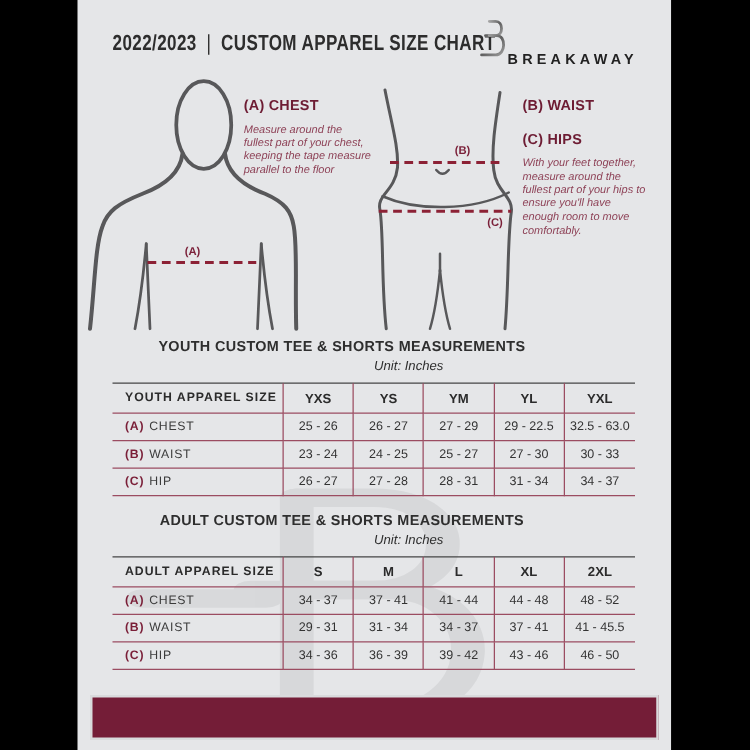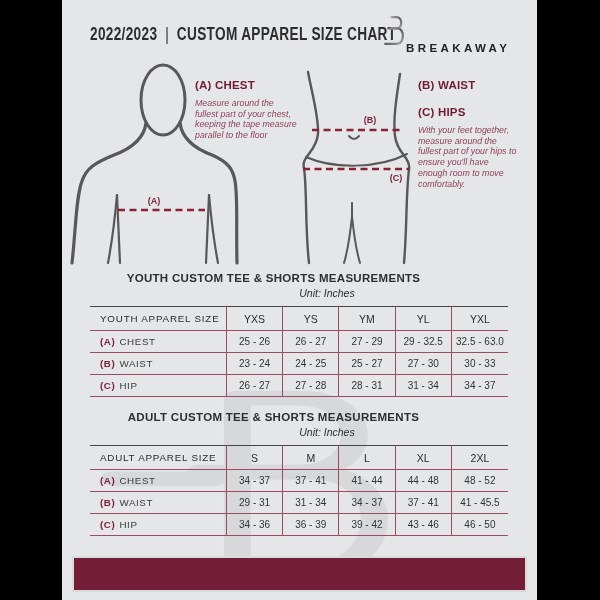--- a/index.html
+++ b/index.html
@@ -36,24 +36,24 @@
             font-style:italic;font-size:10.5px;color:#2e2e2e;}
 
   
   .sz-table{position:absolute;left:28px;width:418px;}
   .sz-row{display:grid;grid-template-columns:137px 1fr 1fr 1fr 1fr 1fr;}
   .sz-row.head{height:25px;}
   .sz-row.body{height:22px;}
   .cell{box-sizing:border-box;height:100%;display:flex;align-items:center;justify-content:center;
         border-bottom:1.5px solid #9b4c61;font-size:10px;color:#333;}
   .sz-row .cell:not(:last-child){border-right:1.5px solid #9b4c61;}
-  .sz-row.head .cell{border-top:1.5px solid #454545;font-weight:normal;font-size:10.5px;color:#2b2b2b;}
+  .sz-row.head .cell{border-top:1.5px solid #454545;font-weight:bold;font-size:10.5px;color:#2b2b2b;}
   .cell.lbl{justify-content:flex-start;padding-left:10px;font-size:9.8px;
             letter-spacing:0.6px;color:#3b3b3b;}
-  .sz-row.head .cell.lbl{font-weight:normal;font-size:9.8px;letter-spacing:0.8px;}
+  .sz-row.head .cell.lbl{font-weight:bold;font-size:9.8px;letter-spacing:0.8px;}
   .pfx{color:#7a1f38;font-weight:bold;margin-right:4px;}
 
   
   .footer-bar{position:absolute;left:10px;top:556px;width:451px;height:32px;
               background:#741d37;border:2px solid #d9dadc;}
 
   svg text{font-family:"Liberation Sans",sans-serif;}
 </style>
 </head>
 <body>
@@ -146,21 +146,21 @@
         <div class="cell">YXL</div>
       </div>
       <div class="sz-row body">
         <div class="cell lbl">
           <span class="pfx">(A)</span>
           <span>CHEST</span>
         </div>
         <div class="cell">25 - 26</div>
         <div class="cell">26 - 27</div>
         <div class="cell">27 - 29</div>
-        <div class="cell">29 - 32.5</div>
+        <div class="cell">29 - 22.5</div>
         <div class="cell">32.5 - 63.0</div>
       </div>
       <div class="sz-row body">
         <div class="cell lbl">
           <span class="pfx">(B)</span>
           <span>WAIST</span>
         </div>
         <div class="cell">23 - 24</div>
         <div class="cell">24 - 25</div>
         <div class="cell">25 - 27</div>

